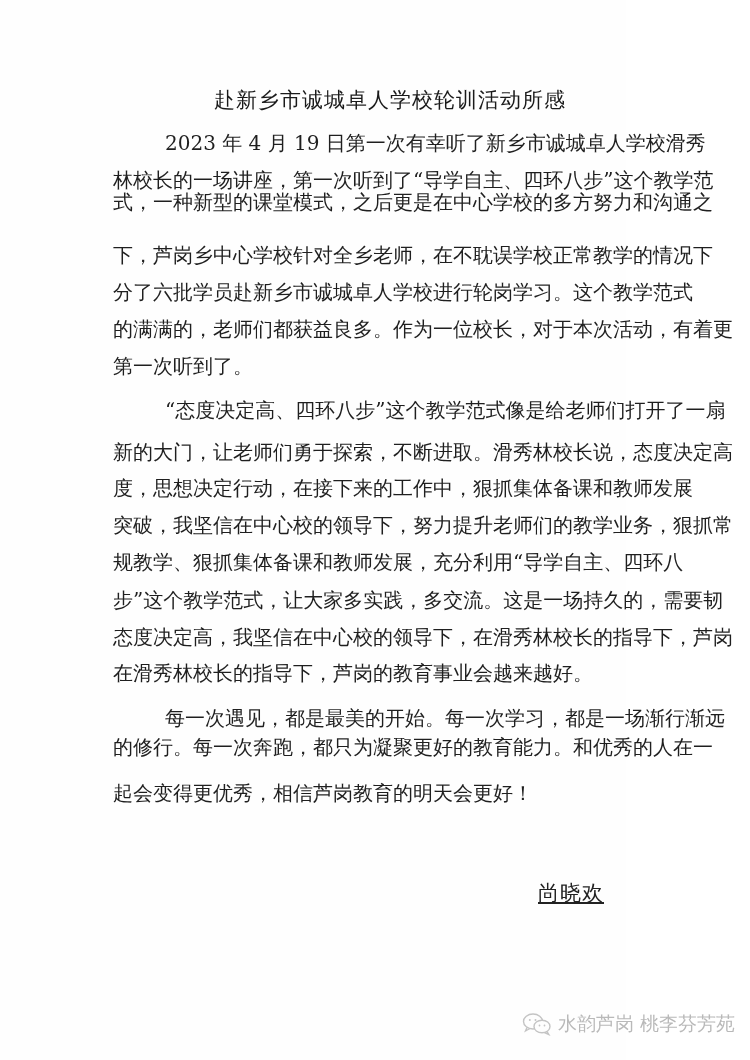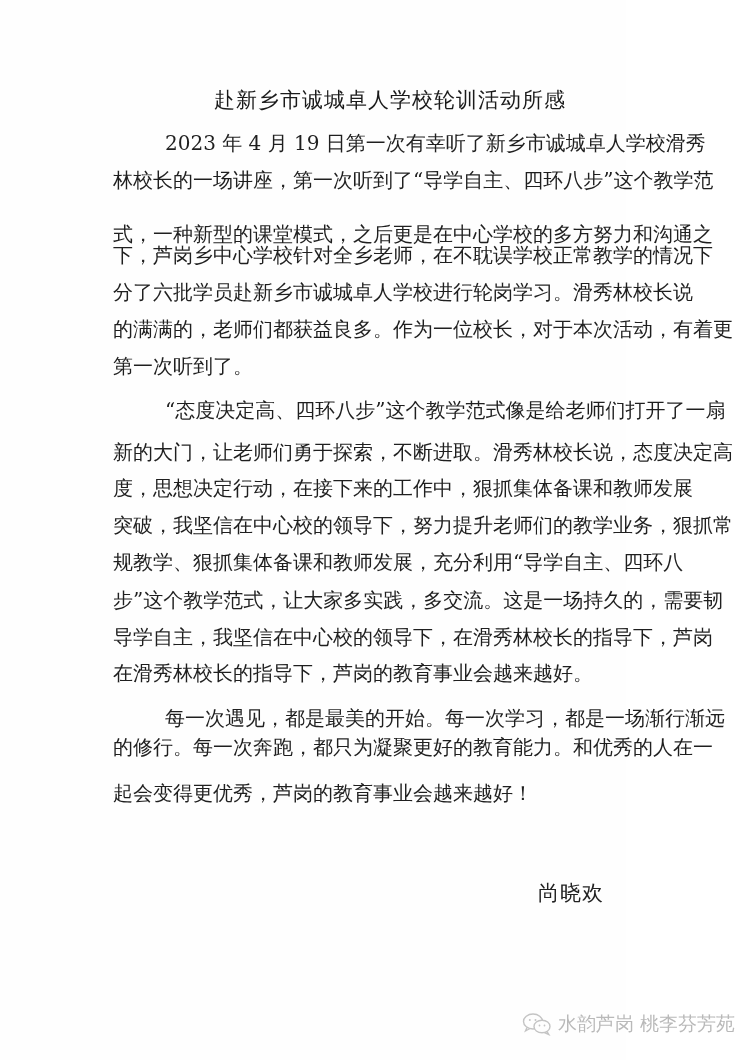--- a/index.html
+++ b/index.html
@@ -52,20 +52,21 @@
     text-align-last: left;
   }
   .signature {
     position: absolute;
     left: 538px;
     top: 879px;
     font-size: 21px;
     letter-spacing: 1px;
     color: #222;
     white-space: nowrap;
+    text-decoration: underline;
   }
   .watermark {
     position: absolute;
     left: 522px;
     top: 1010px;
     height: 28px;
     display: flex;
     align-items: center;
     gap: 6px;
     color: #b9b9b9;
@@ -79,42 +80,42 @@
 </head>
 <body>
 
 <div class="page">
 
   <div class="title">赴新乡市诚城卓人学校轮训活动所感</div>
 
   <div>
     <div class="line indent" style="top:129px">2023 年 4 月 19 日第一次有幸听了新乡市诚城卓人学校滑秀</div>
     <div class="line" style="top:166px">林校长的一场讲座，第一次听到了“导学自主、四环八步”这个教学范</div>
-    <div class="line" style="top:220px">式，一种新型的课堂模式，之后更是在中心学校的多方努力和沟通之</div>
+    <div class="line" style="top:188px">式，一种新型的课堂模式，之后更是在中心学校的多方努力和沟通之</div>
     <div class="line" style="top:241px">下，芦岗乡中心学校针对全乡老师，在不耽误学校正常教学的情况下</div>
-    <div class="line" style="top:278px">分了六批学员赴新乡市诚城卓人学校进行轮岗学习。滑秀林校长说</div>
+    <div class="line" style="top:278px">分了六批学员赴新乡市诚城卓人学校进行轮岗学习。这个教学范式</div>
     <div class="line" style="top:315px">的满满的，老师们都获益良多。作为一位校长，对于本次活动，有着更</div>
     <div class="line last" style="top:352px">第一次听到了。</div>
   </div>
 
   <div>
     <div class="line indent" style="top:396px">“态度决定高、四环八步”这个教学范式像是给老师们打开了一扇</div>
     <div class="line" style="top:438px">新的大门，让老师们勇于探索，不断进取。滑秀林校长说，态度决定高</div>
     <div class="line" style="top:474px">度，思想决定行动，在接下来的工作中，狠抓集体备课和教师发展</div>
     <div class="line" style="top:511px">突破，我坚信在中心校的领导下，努力提升老师们的教学业务，狠抓常</div>
     <div class="line" style="top:548px">规教学、狠抓集体备课和教师发展，充分利用“导学自主、四环八</div>
     <div class="line" style="top:586px">步”这个教学范式，让大家多实践，多交流。这是一场持久的，需要韧</div>
-    <div class="line" style="top:623px">导学自主，我坚信在中心校的领导下，在滑秀林校长的指导下，芦岗</div>
+    <div class="line" style="top:623px">态度决定高，我坚信在中心校的领导下，在滑秀林校长的指导下，芦岗</div>
     <div class="line last" style="top:659px">在滑秀林校长的指导下，芦岗的教育事业会越来越好。</div>
   </div>
 
   <div>
     <div class="line indent" style="top:704px">每一次遇见，都是最美的开始。每一次学习，都是一场渐行渐远</div>
     <div class="line" style="top:733px">的修行。每一次奔跑，都只为凝聚更好的教育能力。和优秀的人在一</div>
-    <div class="line last" style="top:779px">起会变得更优秀，芦岗的教育事业会越来越好！</div>
+    <div class="line last" style="top:779px">起会变得更优秀，相信芦岗教育的明天会更好！</div>
   </div>
 
   <div class="signature">尚晓欢</div>
 
   <div class="watermark">
     <span>
       <svg width="30" height="24" viewBox="0 0 30 24" fill="none" stroke="#c4c4c4" stroke-width="1.4">
         <ellipse cx="11" cy="9.5" rx="9.5" ry="7.5"></ellipse>
         <path d="M5 15.5 L3.5 19 L8 16.5"></path>
         <circle cx="7.8" cy="8" r="1" fill="#c4c4c4" stroke="none"></circle>

